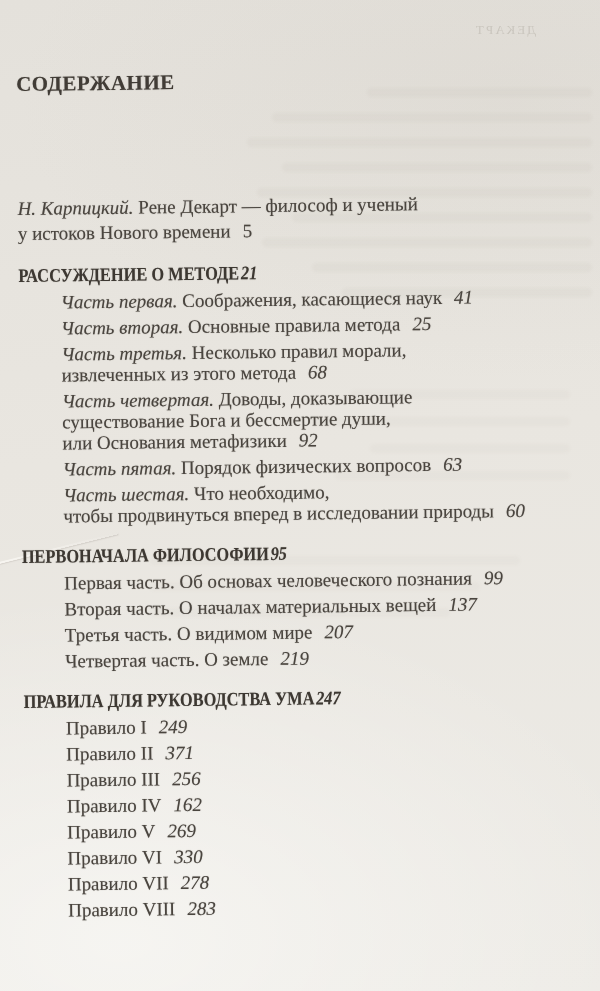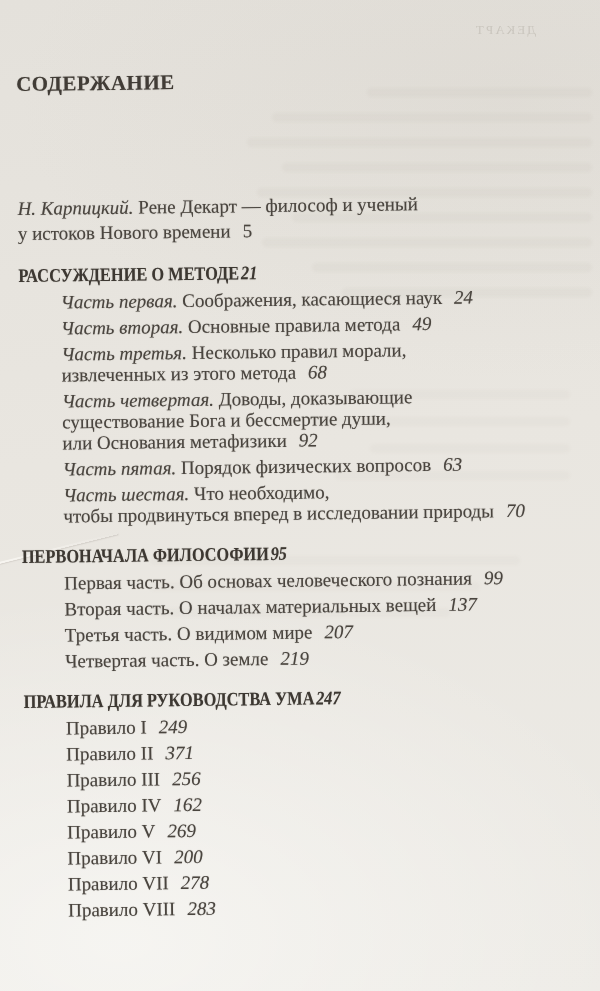--- a/index.html
+++ b/index.html
@@ -132,45 +132,45 @@
     <span>Рене Декарт — философ и ученый</span>
     <div><span>у истоков Нового времени</span><span class="pg roman">5</span></div>
   </div>
 
   <div class="toc">
 
     <div class="section">
       <div class="sec-h"><span class="squeeze"><span>РАССУЖДЕНИЕ О МЕТОДЕ</span><span class="pg">21</span></span></div>
       <div class="entry">
         <span class="lead-it">Часть первая.</span>
-        <span>Соображения, касающиеся наук</span><span class="pg">24</span>
+        <span>Соображения, касающиеся наук</span><span class="pg">41</span>
       </div>
       <div class="entry">
         <span class="lead-it">Часть вторая.</span>
-        <span>Основные правила метода</span><span class="pg">49</span>
+        <span>Основные правила метода</span><span class="pg">25</span>
       </div>
       <div class="entry">
         <span class="lead-it">Часть третья.</span>
         <span>Несколько правил морали,</span>
         <div><span>извлеченных из этого метода</span><span class="pg">68</span></div>
       </div>
       <div class="entry">
         <span class="lead-it">Часть четвертая.</span>
         <span>Доводы, доказывающие</span>
         <div><span>существование Бога и бессмертие души,</span></div>
         <div><span>или Основания метафизики</span><span class="pg">92</span></div>
       </div>
       <div class="entry">
         <span class="lead-it">Часть пятая.</span>
         <span>Порядок физических вопросов</span><span class="pg">63</span>
       </div>
       <div class="entry">
         <span class="lead-it">Часть шестая.</span>
         <span>Что необходимо,</span>
-        <div><span>чтобы продвинуться вперед в исследовании природы</span><span class="pg">70</span></div>
+        <div><span>чтобы продвинуться вперед в исследовании природы</span><span class="pg">60</span></div>
       </div>
     </div>
 
     <div class="section">
       <div class="sec-h"><span class="squeeze"><span>ПЕРВОНАЧАЛА ФИЛОСОФИИ</span><span class="pg">95</span></span></div>
       <div class="entry">
         <span>Первая часть. Об основах человеческого познания</span><span class="pg">99</span>
       </div>
       <div class="entry">
         <span>Вторая часть. О началах материальных вещей</span><span class="pg">137</span>
@@ -194,21 +194,21 @@
       <div class="entry">
         <span>Правило III</span><span class="pg">256</span>
       </div>
       <div class="entry">
         <span>Правило IV</span><span class="pg">162</span>
       </div>
       <div class="entry">
         <span>Правило V</span><span class="pg">269</span>
       </div>
       <div class="entry">
-        <span>Правило VI</span><span class="pg">200</span>
+        <span>Правило VI</span><span class="pg">330</span>
       </div>
       <div class="entry">
         <span>Правило VII</span><span class="pg">278</span>
       </div>
       <div class="entry">
         <span>Правило VIII</span><span class="pg">283</span>
       </div>
     </div>
 
   </div>

